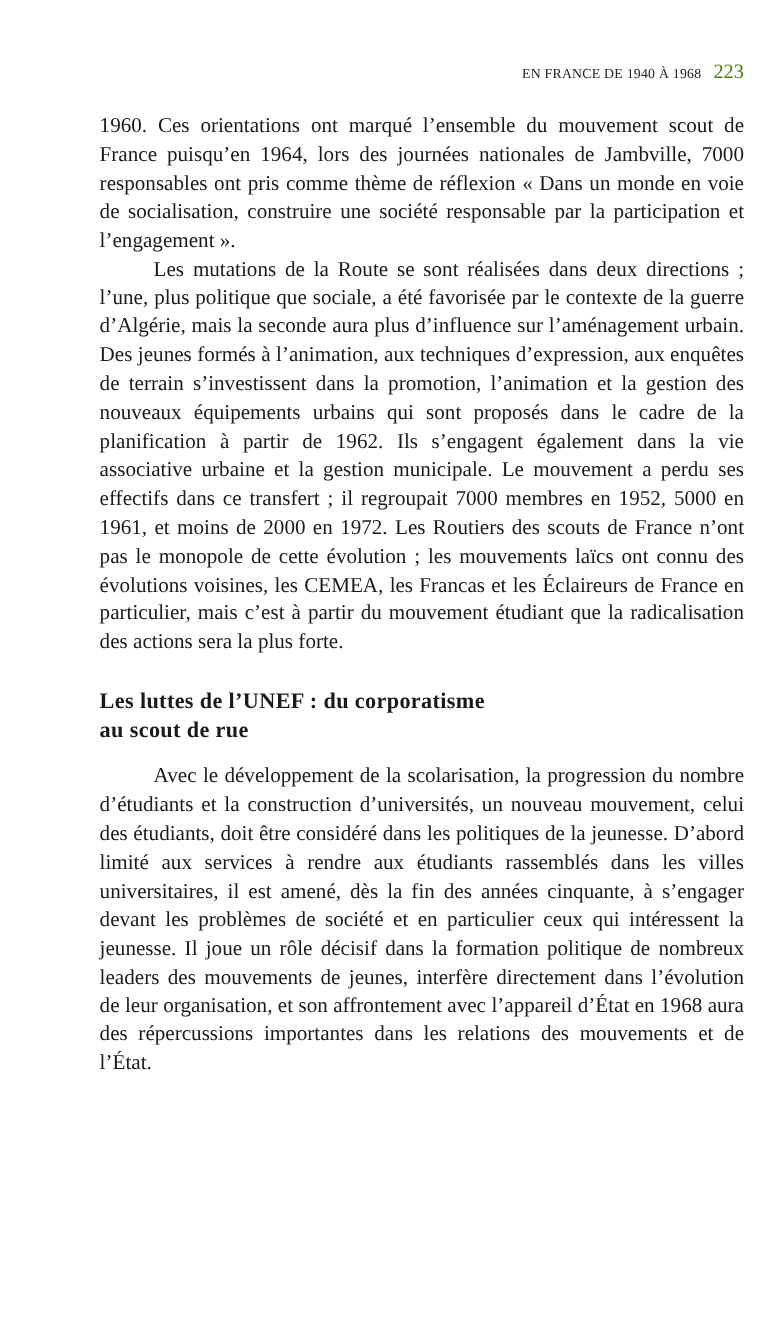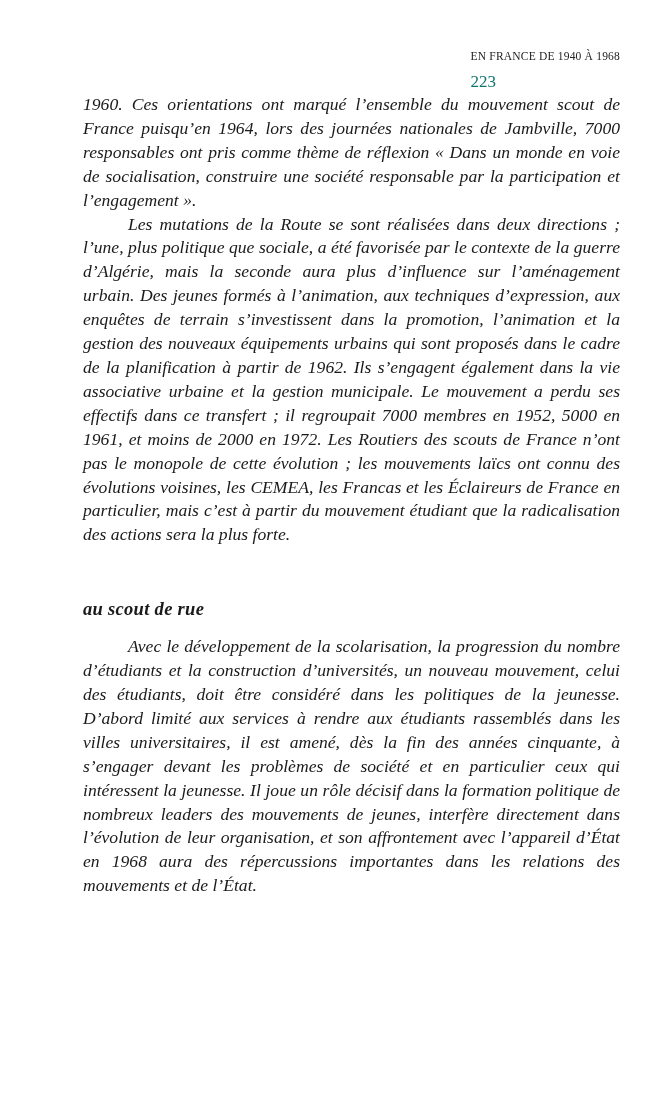--- a/index.html
+++ b/index.html
@@ -22,39 +22,37 @@
       width: 537px;
     }
     .running-head {
       position: absolute;
       top: 50px;
       right: 0;
       display: flex;
       align-items: baseline;
       gap: 10px;
       white-space: nowrap;
-      flex-direction: column;
     }
     .running-title {
       font-size: 11.5px;
       letter-spacing: 0.2px;
       font-variant: small-caps;
       text-transform: uppercase;
       color: #222;
     }
     .page-number {
       font-size: 17px;
-      color: #0f766e;
+      color: #4d7c0f;
     }
     .body-text {
       position: absolute;
       top: 93px;
       left: 0;
       width: 537px;
-      font-style: italic;
     }
     p {
       margin: 0;
       font-size: 17.6px;
       line-height: 23.9px;
       text-align: justify;
       hyphens: manual;
     }
     p.indent {
       text-indent: 45px;
@@ -74,19 +72,19 @@
   <div class="running-head">
     <span class="running-title">EN FRANCE DE 1940 À 1968</span>
     <span class="page-number">223</span>
   </div>
 
   <div class="body-text">
     <p>1960. Ces orientations ont marqué l’ensemble du mouvement scout de France puisqu’en 1964, lors des journées nationales de Jambville, 7000 responsables ont pris comme thème de réflexion « Dans un monde en voie de socialisation, construire une société responsable par la participation et l’engagement ».</p>
     <p class="indent">Les mutations de la Route se sont réalisées dans deux directions ; l’une, plus politique que sociale, a été favorisée par le contexte de la guerre d’Algérie, mais la seconde aura plus d’influence sur l’aménagement urbain. Des jeunes formés à l’animation, aux techniques d’expression, aux enquêtes de terrain s’investissent dans la promotion, l’animation et la gestion des nouveaux équipements urbains qui sont proposés dans le cadre de la planification à partir de 1962. Ils s’engagent également dans la vie associative urbaine et la gestion municipale. Le mouvement a perdu ses effectifs dans ce transfert ; il regroupait 7000 membres en 1952, 5000 en 1961, et moins de 2000 en 1972. Les Routiers des scouts de France n’ont pas le monopole de cette évolution ; les mouvements laïcs ont connu des évolutions voisines, les CEMEA, les Francas et les Éclaireurs de France en particulier, mais c’est à partir du mouvement étudiant que la radicalisation des actions sera la plus forte.</p>
 
     <h2>
-      <br>
+      <span>Les luttes de l’UNEF : du corporatisme</span><br>
       <span>au scout de rue</span>
     </h2>
 
     <p class="indent">Avec le développement de la scolarisation, la progression du nombre d’étudiants et la construction d’universités, un nouveau mouvement, celui des étudiants, doit être considéré dans les politiques de la jeunesse. D’abord limité aux services à rendre aux étudiants rassemblés dans les villes universitaires, il est amené, dès la fin des années cinquante, à s’engager devant les problèmes de société et en particulier ceux qui intéressent la jeunesse. Il joue un rôle décisif dans la formation politique de nombreux leaders des mouvements de jeunes, interfère directement dans l’évolution de leur organisation, et son affrontement avec l’appareil d’État en 1968 aura des répercussions importantes dans les relations des mouvements et de l’État.</p>
   </div>
 </div>
 
 </body></html>

